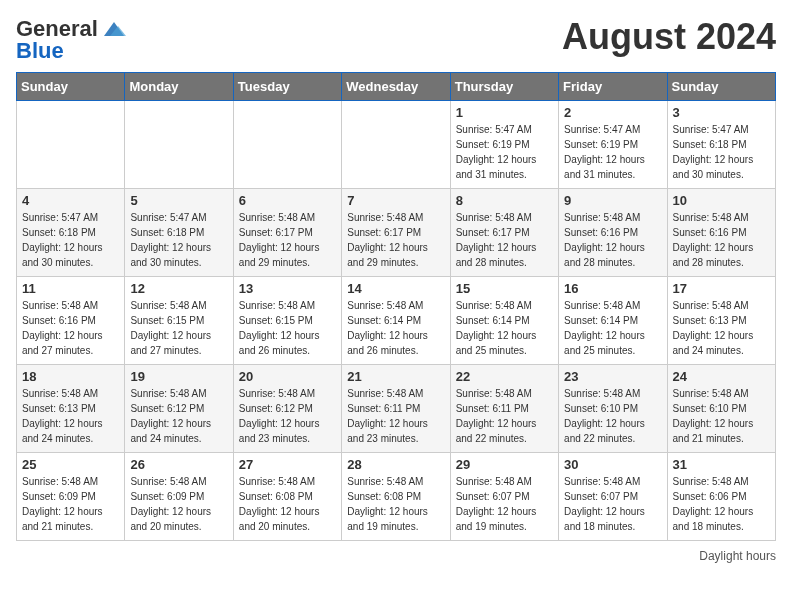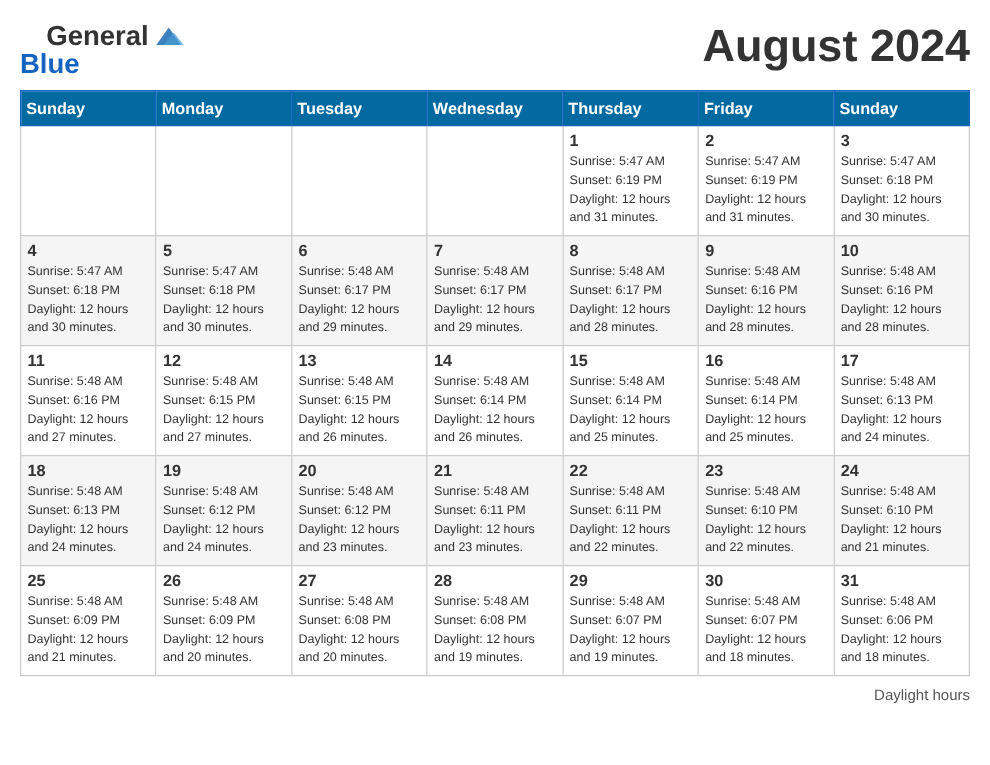--- a/index.html
+++ b/index.html
@@ -18,41 +18,40 @@
     }
     .logo {
       display: flex;
       flex-direction: column;
       align-items: flex-start;
     }
     .logo-row {
       display: flex;
       align-items: center;
       gap: 2px;
-      margin-left: 21px;
     }
     .title-block {
       text-align: right;
     }
     .main-title {
       font-size: 36px;
       font-weight: bold;
       color: #333;
     }
     .subtitle {
       font-size: 16px;
       color: #555;
     }
     table {
       width: 100%;
       border-collapse: collapse;
       table-layout: fixed;
     }
     thead th {
-      background-color: #0369a1;
+      background-color: #737373;
       color: #fff;
       font-size: 13px;
       font-weight: bold;
       padding: 6px 4px;
       text-align: left;
       border: 1px solid #1565c0;
       margin-left: 42px;
     }
     tbody td {
       border: 1px solid #ccc;

